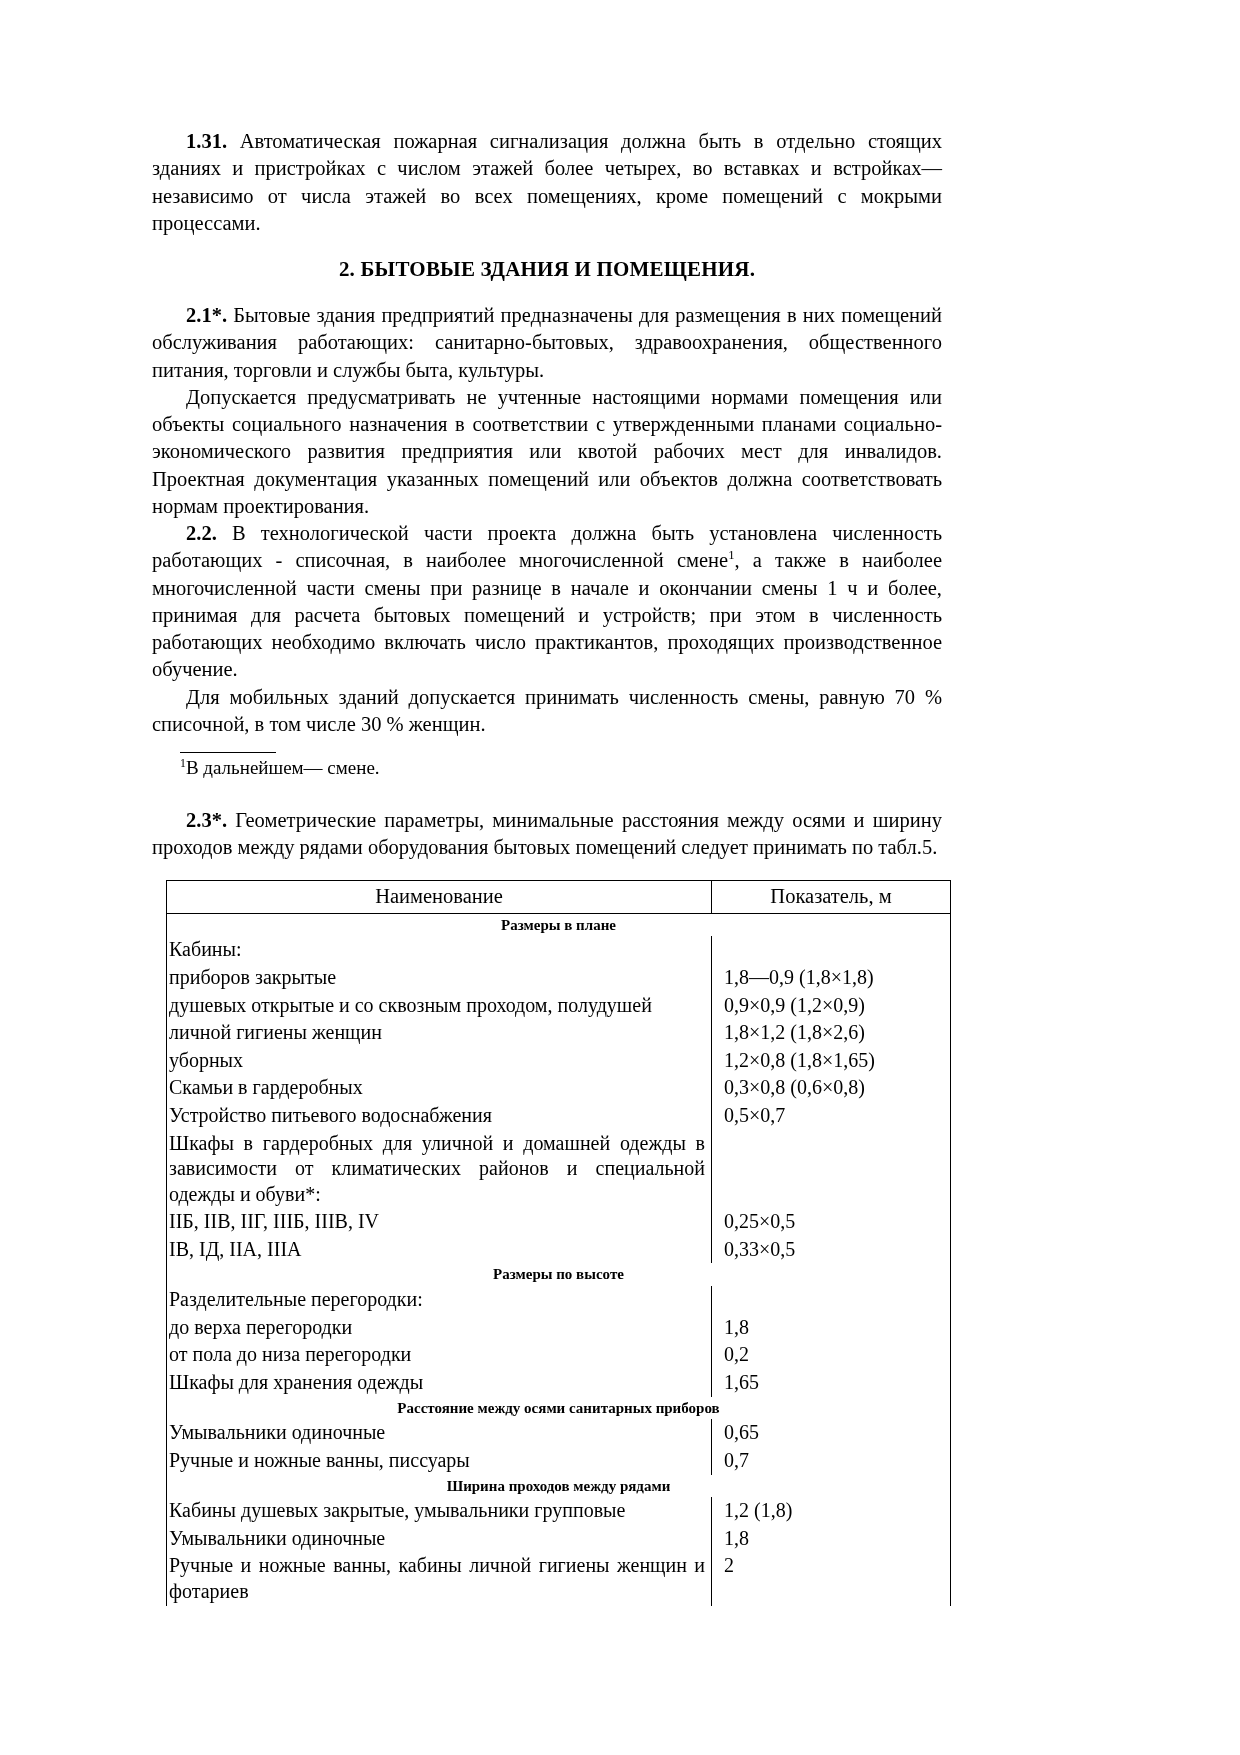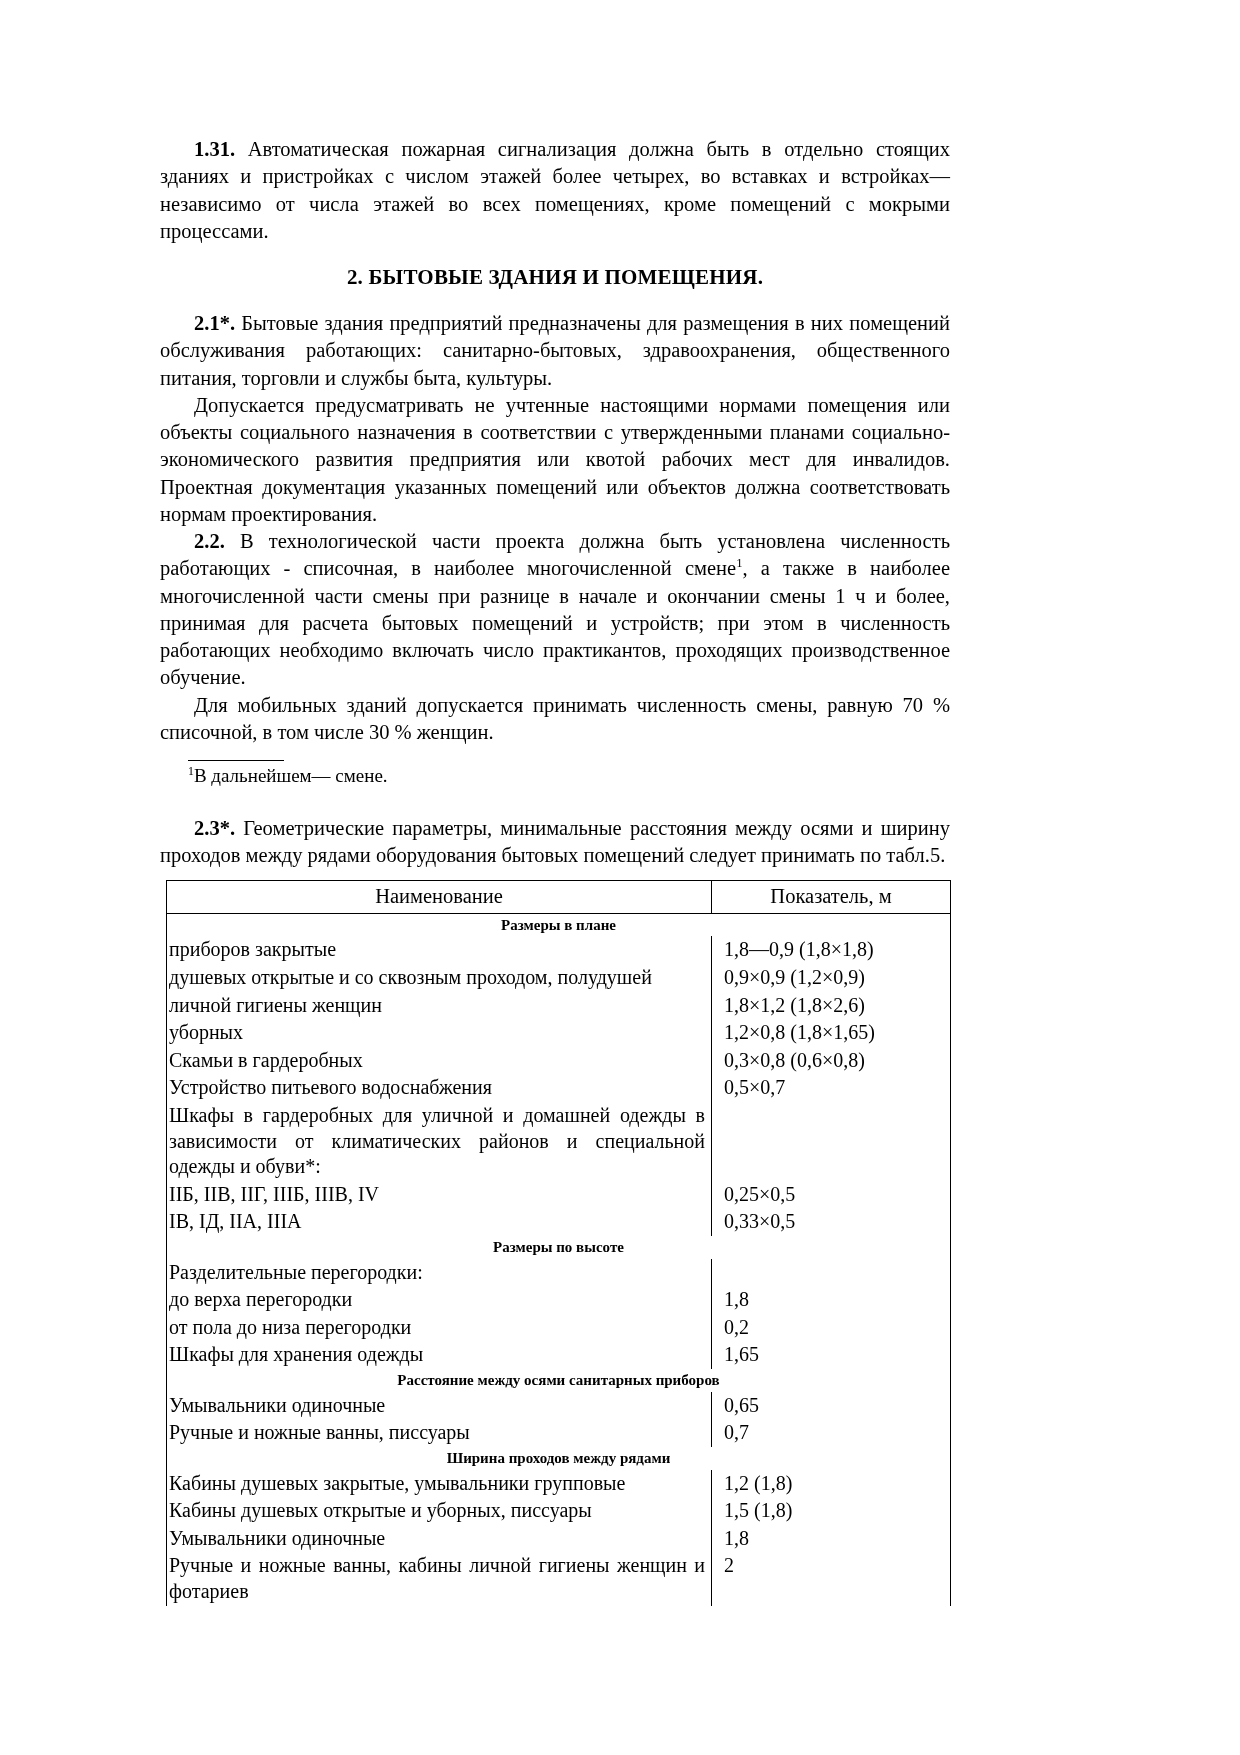--- a/index.html
+++ b/index.html
@@ -17,24 +17,23 @@
   }
   .page {
     position: absolute;
     left: 0; top: 0;
     width: 1240px;
     height: 1755px;
     background: #fff;
   }
   .content {
     position: absolute;
-    left: 160px;
+    left: 152px;
     top: 128px;
     width: 790px;
-    margin-top: 8px;
   }
   p.body-par {
     margin: 0;
     font-size: 20.5px;
     line-height: 1.33;
     text-align: justify;
     text-indent: 34px;
     hyphens: none;
   }
   .num { font-weight: bold; }
@@ -180,20 +179,24 @@
         <tr class="hdr-row">
           <th class="h1">Наименование</th>
           <th class="h2">Показатель, м</th>
         </tr>
       </thead>
       <tbody id="t5-body">
           <tr>
             <td class="subhead" colspan="2">Размеры в плане</td>
           </tr>
           <tr>
+            <td class="left indent05">Кабины:</td>
+            <td class="right"></td>
+          </tr>
+          <tr>
             <td class="left indent1">приборов закрытые</td>
             <td class="right">1,8—0,9 (1,8×1,8)</td>
           </tr>
           <tr>
             <td class="left indent1">душевых открытые и со сквозным проходом, полудушей</td>
             <td class="right">0,9×0,9 (1,2×0,9)</td>
           </tr>
           <tr>
             <td class="left indent1">личной гигиены женщин</td>
             <td class="right">1,8×1,2 (1,8×2,6)</td>
@@ -251,24 +254,20 @@
           <tr>
             <td class="left indent05">Ручные и ножные ванны, писсуары</td>
             <td class="right">0,7</td>
           </tr>
           <tr>
             <td class="subhead" colspan="2">Ширина проходов между рядами</td>
           </tr>
           <tr>
             <td class="left indent05">Кабины душевых закрытые, умывальники групповые</td>
             <td class="right">1,2 (1,8)</td>
-          </tr>
-          <tr>
-            <td class="left indent05">Кабины душевых открытые и уборных, писсуары</td>
-            <td class="right">1,5 (1,8)</td>
           </tr>
           <tr>
             <td class="left indent05">Умывальники одиночные</td>
             <td class="right">1,8</td>
           </tr>
           <tr>
             <td class="left indent05 justify-cell lastleft">Ручные и ножные ванны, кабины личной гигиены женщин и фотариев</td>
             <td class="right">2</td>
           </tr>
         </tbody>

